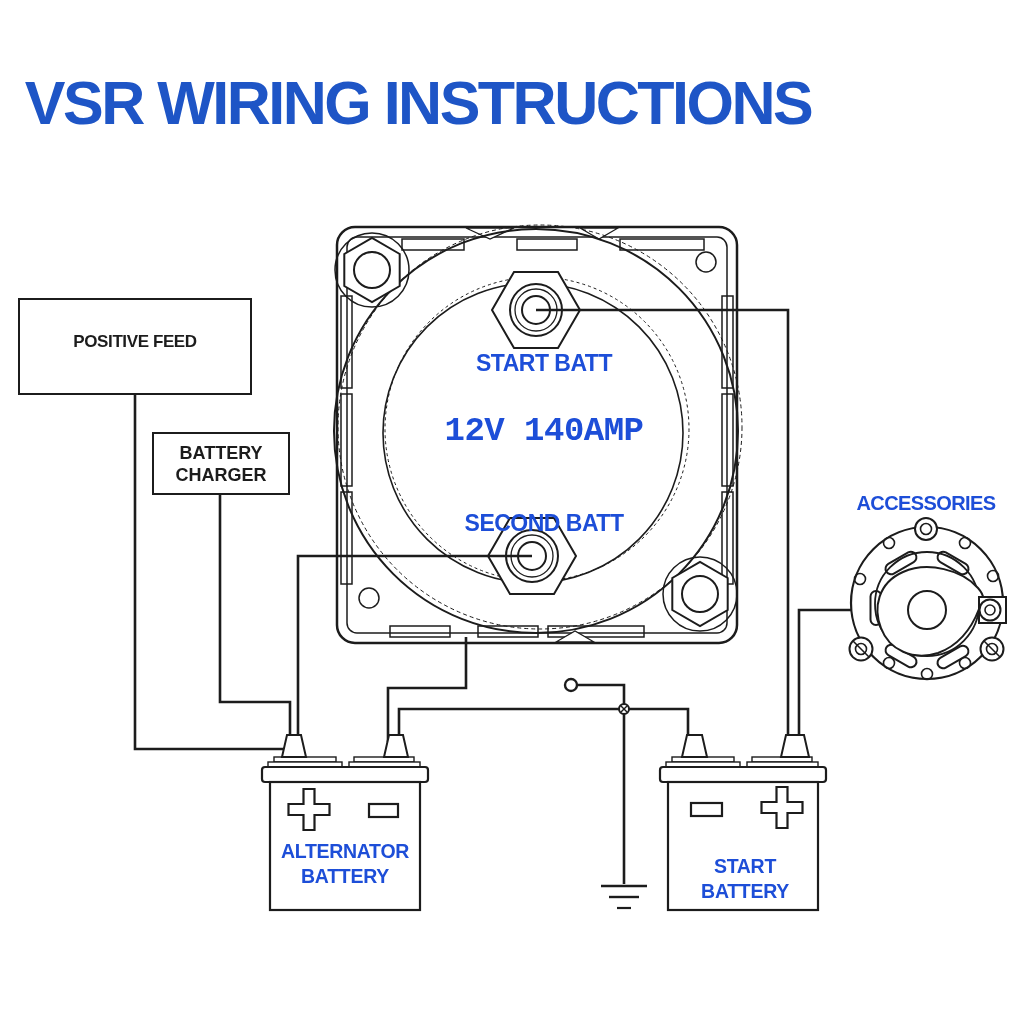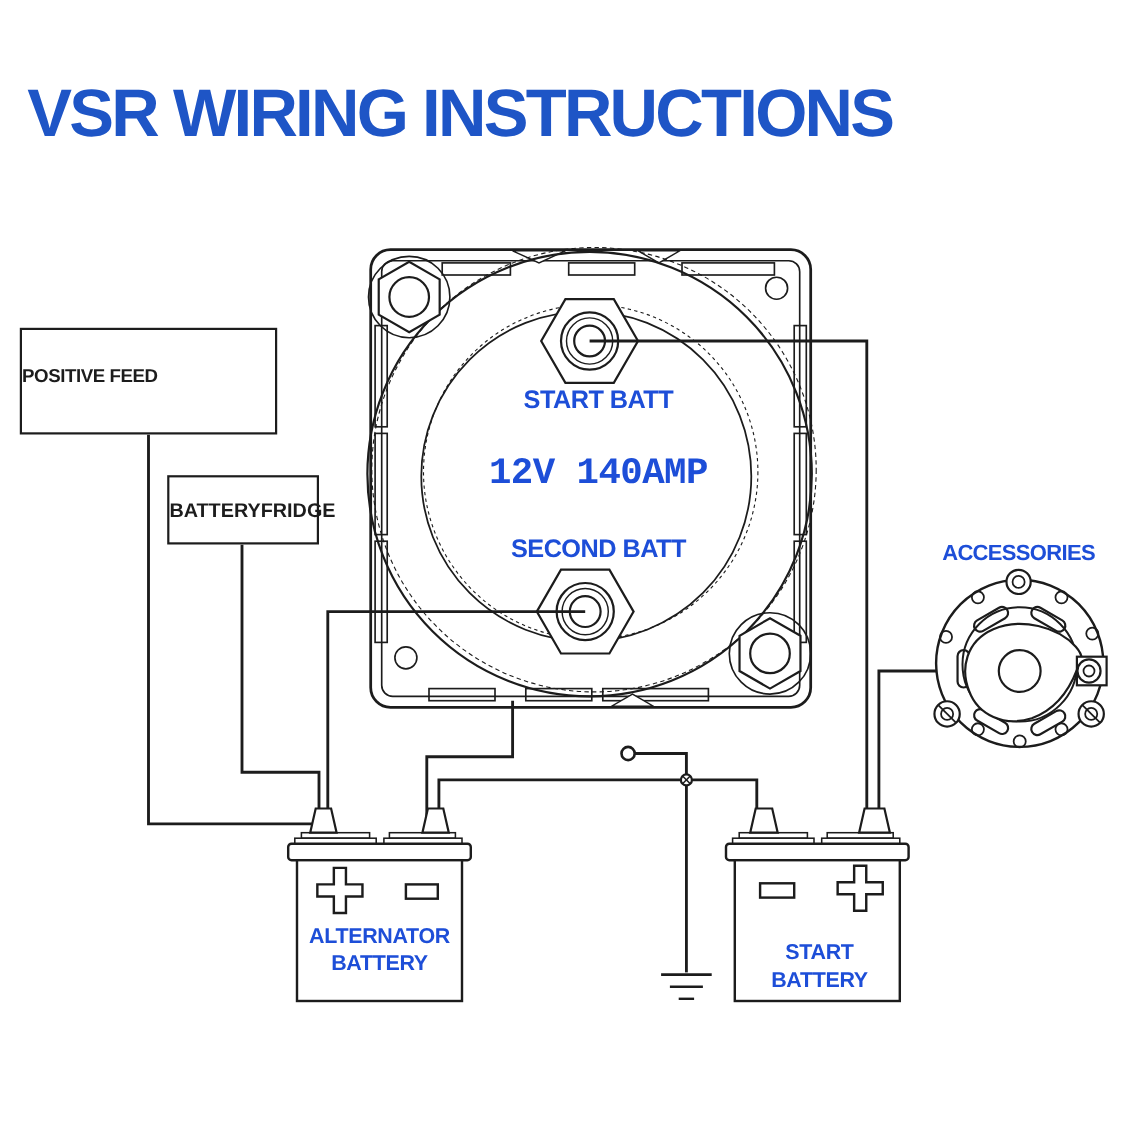--- a/index.html
+++ b/index.html
@@ -4,29 +4,29 @@
 <style>
   html,body{margin:0;padding:0;background:#fff;}
   #stage{position:relative;width:1024px;height:1024px;background:#ffffff;overflow:hidden;
          font-family:"Liberation Sans",sans-serif;color:#1c1c1c;}
   #lineart{position:absolute;left:0;top:0;}
   .lbl{position:absolute;transform:translateX(-50%);font-weight:bold;white-space:nowrap;
        text-align:center;color:#1d4ed8;}
   #title{position:absolute;left:0;top:68px;width:836px;text-align:center;
          font-size:61px;font-weight:bold;letter-spacing:-2.5px;color:#1e55c6;white-space:nowrap;}
   .labelbox{position:absolute;border:2.5px solid #1c1c1c;background:#fff;box-sizing:border-box;
-            display:flex;flex-direction:row;align-items:center;
+            display:flex;flex-direction:column;align-items:center;justify-content:center;
             font-weight:bold;text-align:center;}
   #posfeed-box{left:18px;top:298px;width:234px;height:97px;font-size:17px;
                line-height:26px;letter-spacing:-0.4px;padding-bottom:10px;}
   #charger-box{left:152px;top:432px;width:138px;height:63px;font-size:18px;line-height:22px;}
   .labelbox div{white-space:nowrap;}
   #lbl-start-batt{left:544px;top:350px;font-size:23px;letter-spacing:-0.5px;}
   #lbl-rating{left:544px;top:412px;font-size:34px;letter-spacing:-0.5px;font-family:Liberation Mono, monospace;}
-  #lbl-second-batt{left:544px;top:485px;font-size:23px;letter-spacing:-0.5px;}
+  #lbl-second-batt{left:544px;top:510px;font-size:23px;letter-spacing:-0.5px;}
   #lbl-alternator{left:926px;top:492px;font-size:20px;letter-spacing:-0.6px;}
   .batt-lbl{font-size:19.5px;line-height:25px;letter-spacing:-0.3px;}
   #lbl-sec-batt{left:345px;top:839px;}
   #lbl-sta-batt{left:745px;top:838px;margin-top:16px;}
 </style>
 </head>
 <body>
 
 <div id="stage">
 
@@ -180,21 +180,21 @@
   </svg>
 
   <div id="title">VSR WIRING INSTRUCTIONS</div>
 
   <div id="posfeed-box" class="labelbox">
     <div>POSITIVE FEED</div>
   </div>
 
   <div id="charger-box" class="labelbox">
     <div>BATTERY</div>
-    <div>FRIDGE</div>
+    <div>CHARGER</div>
   </div>
 
   <div id="lbl-start-batt" class="lbl">START BATT</div>
   <div id="lbl-rating" class="lbl">12V 140AMP</div>
   <div id="lbl-second-batt" class="lbl">SECOND BATT</div>
   <div id="lbl-alternator" class="lbl">ACCESSORIES</div>
 
   <div id="lbl-sec-batt" class="lbl batt-lbl">
     <div>ALTERNATOR</div>
     <div>BATTERY</div>

